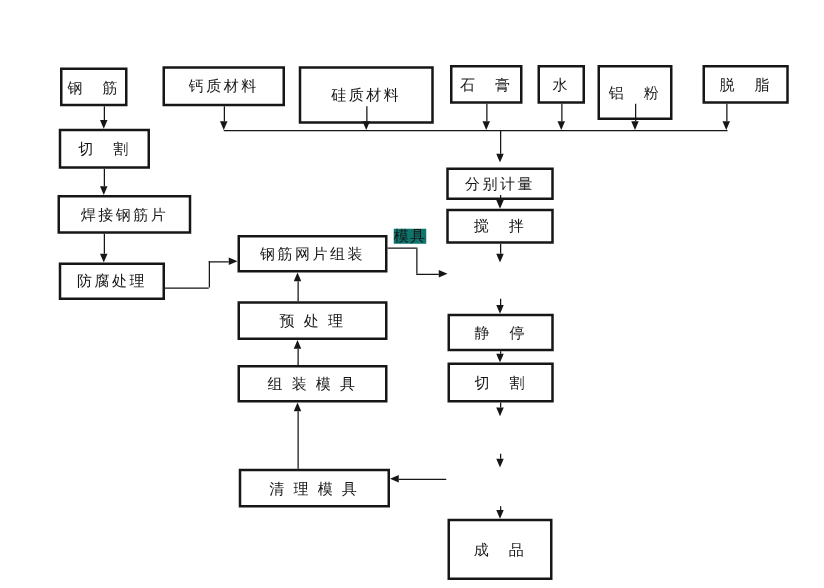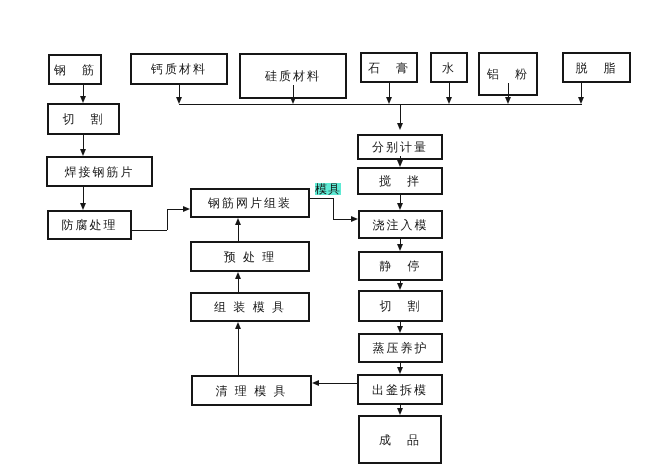--- a/index.html
+++ b/index.html
@@ -23,21 +23,21 @@
   .vline,.hline{position:absolute;background:#161616;}
   .vline{width:1px;}
   .hline{height:1px;}
   .arr{position:absolute;width:0;height:0;}
   .arr.d{border-left:3px solid transparent;border-right:3px solid transparent;border-top:7px solid #161616;}
   .arr.u{border-left:3px solid transparent;border-right:3px solid transparent;border-bottom:7px solid #161616;}
   .arr.r{border-top:3px solid transparent;border-bottom:3px solid transparent;border-left:7px solid #161616;}
   .arr.l{border-top:3px solid transparent;border-bottom:3px solid transparent;border-right:7px solid #161616;}
   .edge-label{
     position:absolute;font-size:12px;letter-spacing:1px;color:#161616;
-    background:#5eead4;line-height:1;
+    background:#0f766e;line-height:1;
   }
 </style>
 </head>
 <body>
 
 <div id="canvas">
 
   <div class="box" style="left:48px;top:54px;width:54px;height:31px">钢　筋</div>
   <div class="box" style="left:130px;top:53px;width:98px;height:32px">钙质材料</div>
   <div class="box" style="left:239px;top:53px;width:108px;height:46px">硅质材料</div>
@@ -50,25 +50,22 @@
   <div class="box" style="left:46px;top:156px;width:107px;height:31px">焊接钢筋片</div>
   <div class="box" style="left:47px;top:210px;width:85px;height:30px">防腐处理</div>
 
   <div class="box" style="left:190px;top:188px;width:120px;height:30px">钢筋网片组装</div>
   <div class="box" style="left:190px;top:241px;width:120px;height:31px">预 处 理</div>
   <div class="box" style="left:190px;top:292px;width:120px;height:30px">组 装 模 具</div>
   <div class="box" style="left:191px;top:375px;width:121px;height:31px">清 理 模 具</div>
 
   <div class="box" style="left:357px;top:134px;width:86px;height:26px">分别计量</div>
   <div class="box" style="left:357px;top:167px;width:86px;height:28px">搅　拌</div>
-  <div class="box" style="left:358px;top:210px;width:85px;height:29px">浇注入模</div>
   <div class="box" style="left:358px;top:251px;width:85px;height:30px">静　停</div>
   <div class="box" style="left:358px;top:290px;width:85px;height:32px">切　割</div>
-  <div class="box" style="left:358px;top:333px;width:85px;height:30px">蒸压养护</div>
-  <div class="box" style="left:357px;top:374px;width:86px;height:31px">出釜拆模</div>
   <div class="box" style="left:358px;top:415px;width:84px;height:49px">成　品</div>
 
   <div class="edge-label" style="left:315px;top:183px">模具</div>
 
   <div class="vline" style="left:83px;top:85px;height:11px"></div>
   <div class="arr d" style="left:80px;top:96px"></div>
   <div class="vline" style="left:83px;top:135px;height:14px"></div>
   <div class="arr d" style="left:80px;top:149px"></div>
   <div class="vline" style="left:83px;top:187px;height:16px"></div>
   <div class="arr d" style="left:80px;top:203px"></div>

